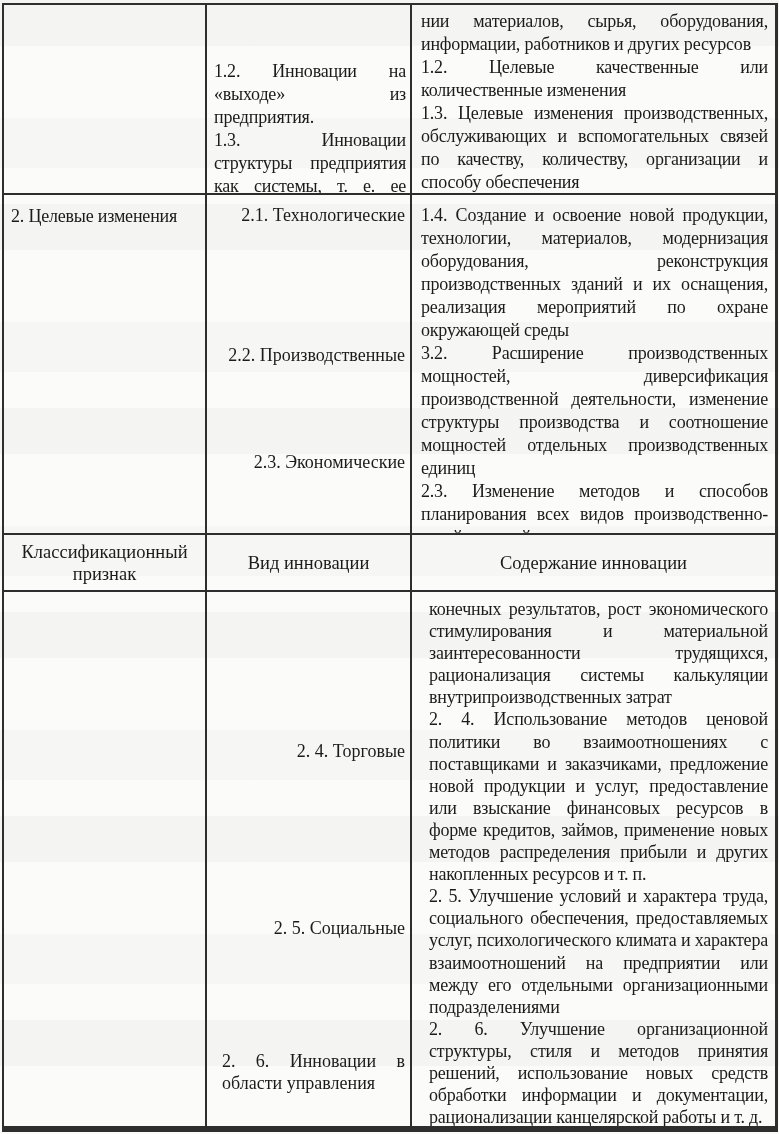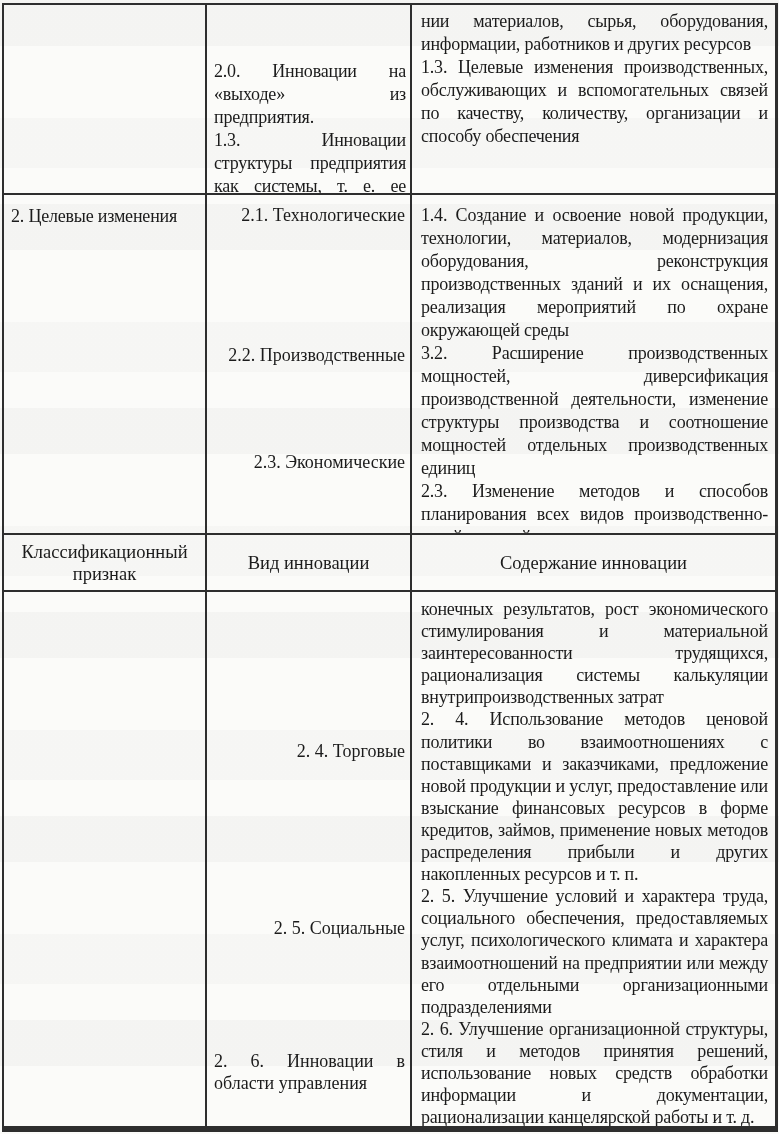--- a/index.html
+++ b/index.html
@@ -32,21 +32,21 @@
   }
   .cell{
     border-right:2px solid var(--line);
     border-bottom:2px solid var(--line);
     overflow:hidden;
     position:relative;
     font-size:18px;
     line-height:23px;
   }
   .cell.last-col{border-right:none;}
-  .cell.last-row{border-bottom:none;}
+  .cell.last-row{border-bottom:none;margin-left:8px;}
   .cell p{
     text-align:justify;
     hyphens:auto;
     -webkit-hyphens:auto;
     letter-spacing:-0.2px;
   }
   
   .rowa-c2{padding:55px 4px 0 7px;}
   .rowa-c3{padding:5px 7px 0 9px;}
   
@@ -74,25 +74,26 @@
   .rowc-c3 p{line-height:22.1px;}
   .rowc-c2 .type-label{line-height:22.1px;}
 </style>
 </head>
 <body>
 
 <div class="doc-table">
 
   <div class="cell"></div>
   <div class="cell rowa-c2">
-    <p>2.0. Инновации на «выходе» из предприятия.</p>
+    <p>1.2. Инновации на «выходе» из предприятия.</p>
     <p>1.3. Инновации структуры предприятия как системы, т. е. ее отдельных элементов</p>
   </div>
   <div class="cell last-col rowa-c3">
     <p>нии материалов, сырья, оборудования, информации, работников и других ресурсов</p>
+    <p>1.2. Целевые качественные или количественные изменения</p>
     <p>1.3. Целевые изменения производственных, обслуживающих и вспомогательных связей по качеству, количеству, организации и способу обеспечения</p>
   </div>
 
   <div class="cell rowb-c1">
     <p>2. Целевые изменения</p>
   </div>
   <div class="cell">
     <div class="type-label" style="top:9px">2.1. Технологические</div>
     <div class="type-label" style="top:149px">2.2. Производственные</div>
     <div class="type-label" style="top:256px">2.3. Экономические</div>

